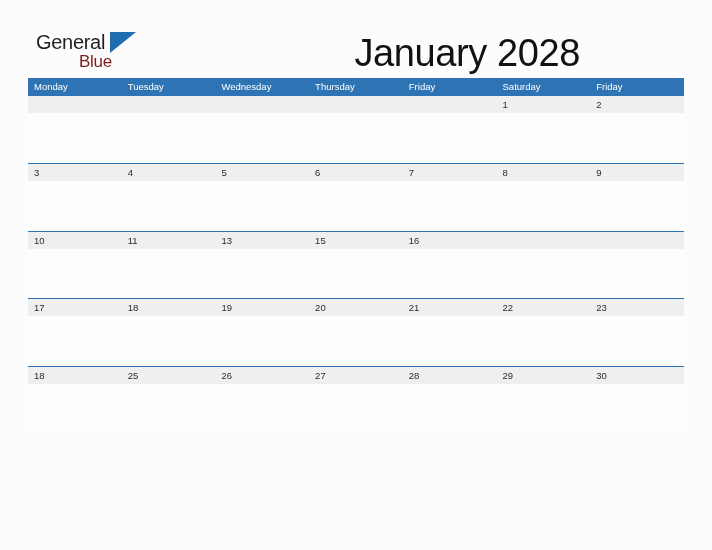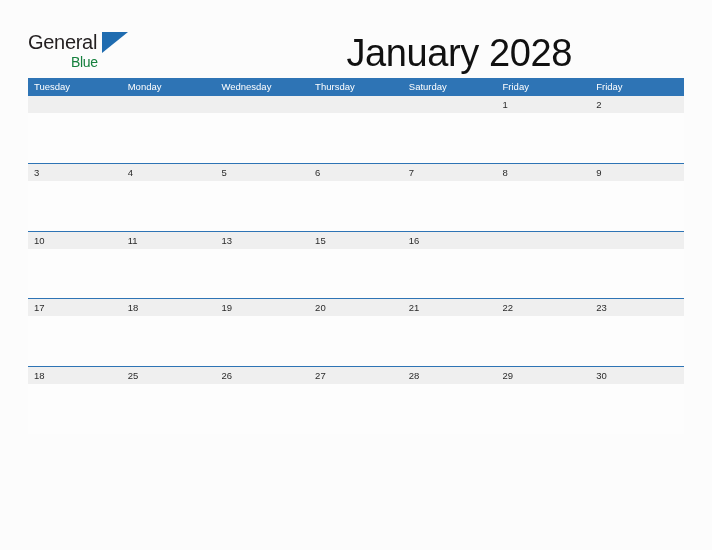--- a/index.html
+++ b/index.html
@@ -11,21 +11,21 @@
     height: 550px;
     background: #fcfcfc;
     font-family: "Liberation Sans", sans-serif;
     overflow: hidden;
     position: relative;
   }
 
   
   .page-header {
     position: absolute;
-    left: 0;
+    left: 8px;
     top: 0;
     width: 600px;
     height: 78px;
   }
 
   .logo {
     position: absolute;
     left: 28px;
     top: 31px;
     width: 130px;
@@ -47,23 +47,23 @@
     top: 1px;
     width: 0;
     height: 0;
     border-left: 26px solid #1f6cb0;
     border-bottom: 21px solid transparent;
   }
   .logo-blue {
     position: absolute;
     left: 43px;
     top: 20px;
-    font-size: 14px;
+    font-size: 17px;
     letter-spacing: -0.3px;
-    color: #15803d;
+    color: #7f1d1d;
     line-height: 22px;
     white-space: nowrap;
   }
 
   .cal-title {
     position: absolute;
     right: 28px;
     top: 32px;
     font-size: 38px;
     color: #111111;
@@ -140,26 +140,26 @@
     <span class="logo-general">General</span>
     <span class="logo-tri"></span>
     <span class="logo-blue">Blue</span>
   </div>
 
   <div class="cal-title">January 2028</div>
 </div>
 
 <div class="calendar">
   <div class="weekday-row">
+      <div class="weekday-cell">Monday</div>
       <div class="weekday-cell">Tuesday</div>
-      <div class="weekday-cell">Monday</div>
       <div class="weekday-cell">Wednesday</div>
       <div class="weekday-cell">Thursday</div>
+      <div class="weekday-cell">Friday</div>
       <div class="weekday-cell">Saturday</div>
-      <div class="weekday-cell">Friday</div>
       <div class="weekday-cell">Friday</div>
     </div>
   <div id="weeks-container">
       <div class="week-row">
         <div class="date-band">
           <div class="date-cell empty"></div>
           <div class="date-cell empty"></div>
           <div class="date-cell empty"></div>
           <div class="date-cell empty"></div>
           <div class="date-cell empty"></div>

